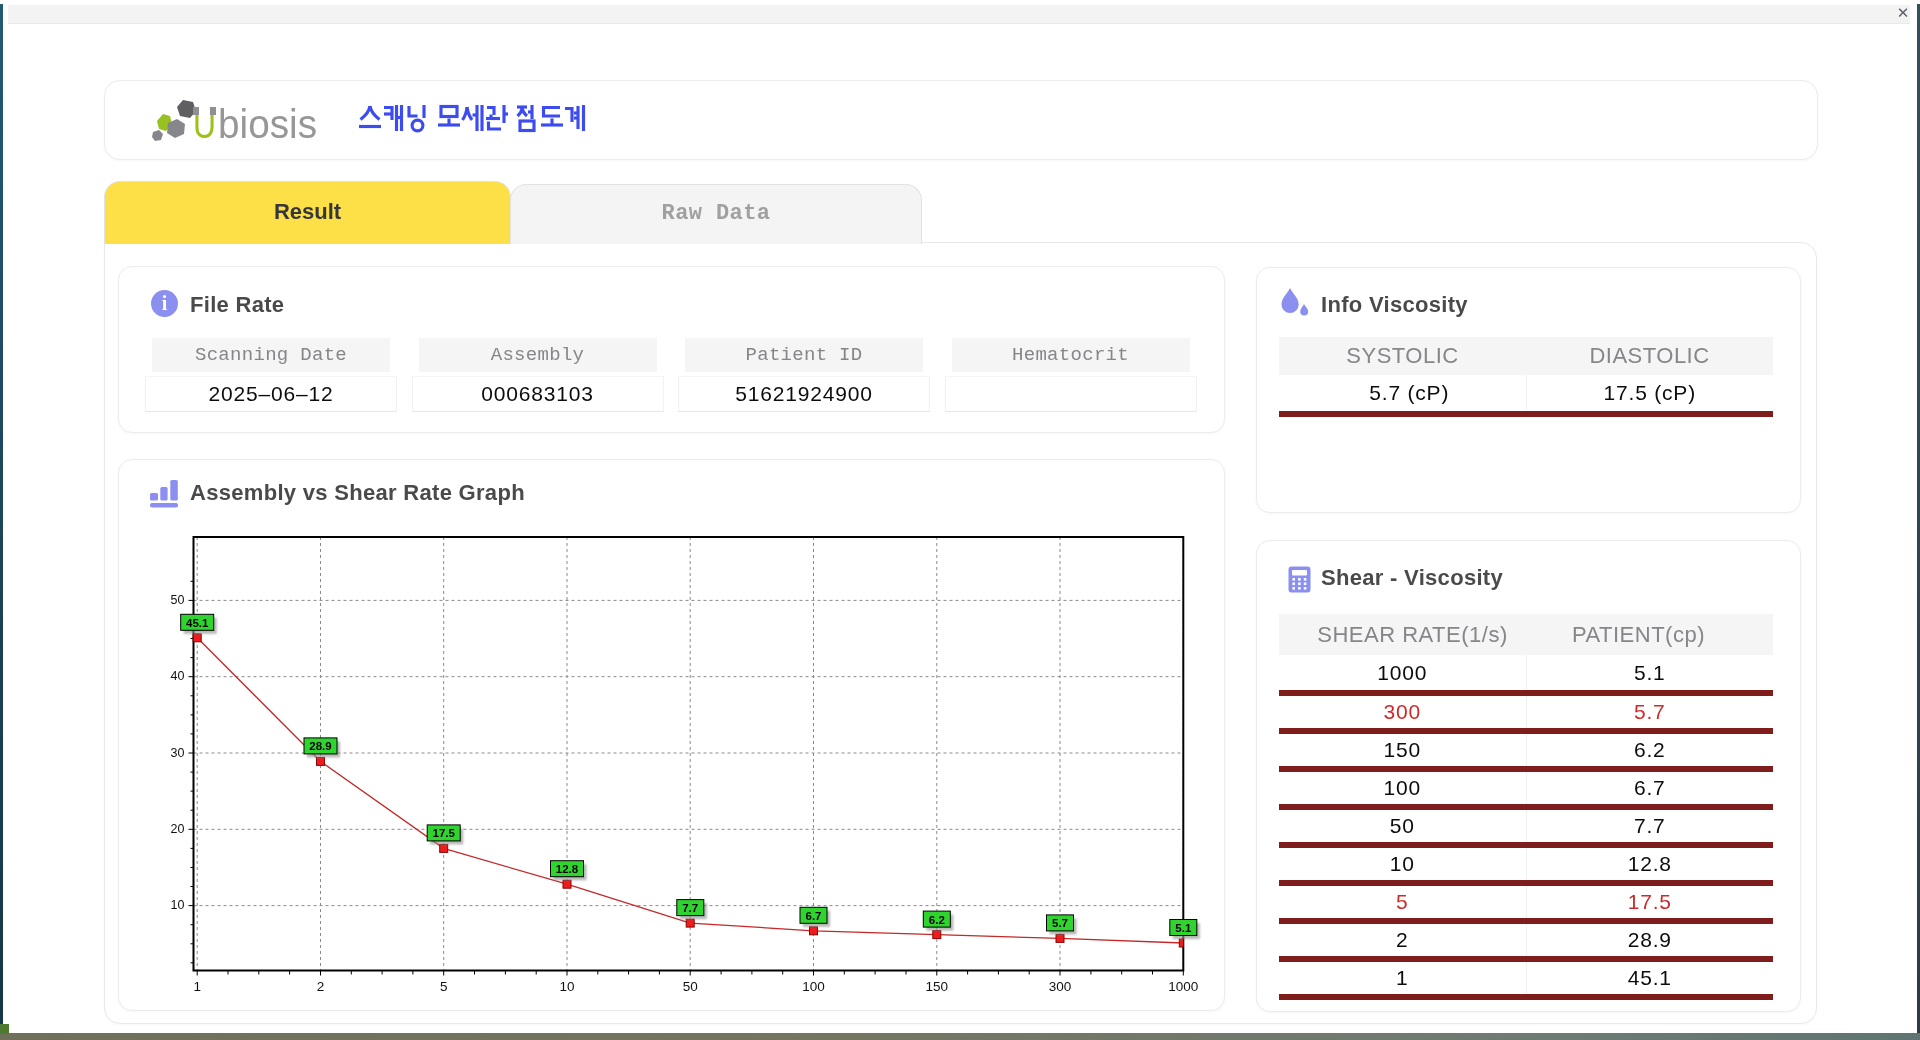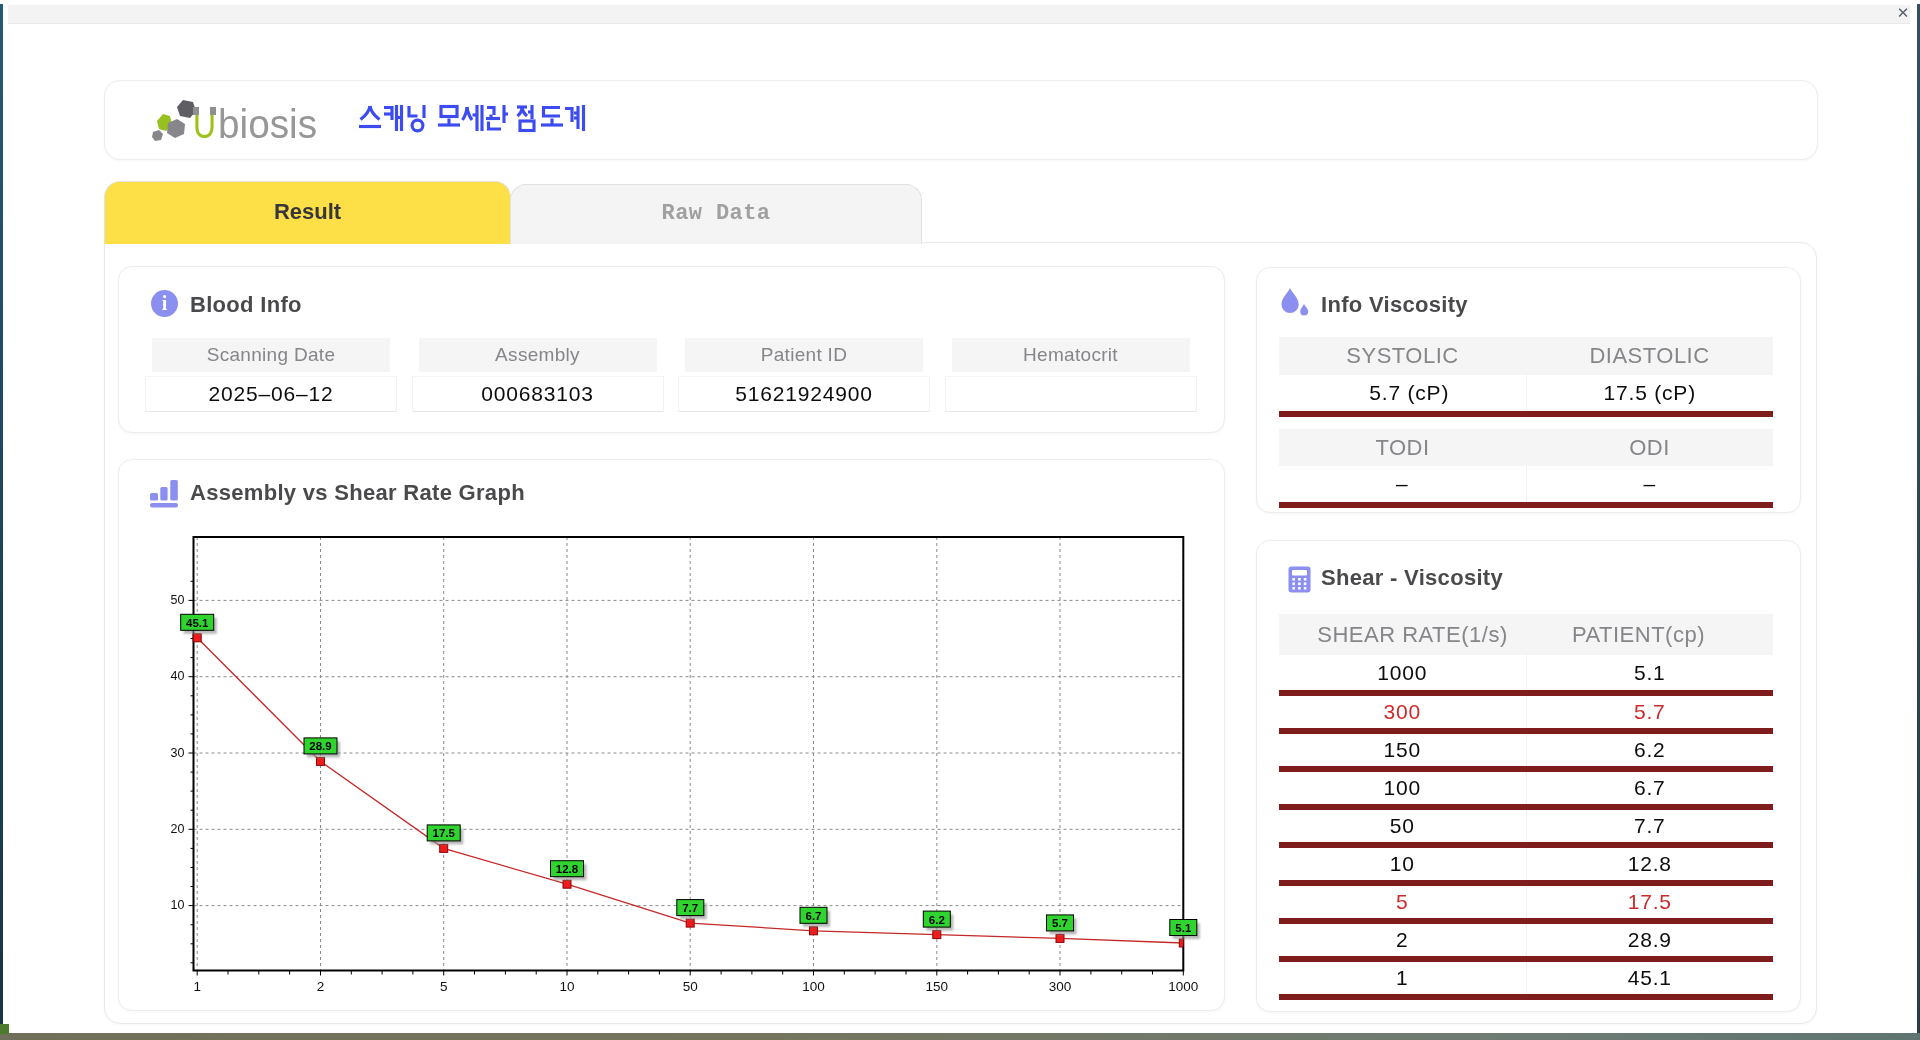--- a/index.html
+++ b/index.html
@@ -31,21 +31,21 @@
     box-shadow:0 1px 3px rgba(0,0,0,0.03); z-index:0; }
   #tabResult { left:104px; top:181px; width:407px; height:63px; background:#fde047;
     border:1px solid #e2e2e2; border-bottom:none; border-radius:16px 16px 0 0;
     color:#37373b; font-size:22px; font-weight:bold; text-align:center; line-height:60px; z-index:2; }
 
   
   .sect { position:absolute; color:#4a4a4d; font-size:22px; font-weight:bold; letter-spacing:0.3px; }
 
   
   .thead { position:absolute; background:#f5f5f6; color:#85858a; font-size:19px; letter-spacing:0.3px;
-    text-align:center; }
+    text-align:center;font-family:Liberation Mono, monospace; }
   .tval { position:absolute; background:#fff; color:#0c0c0c; font-size:21px; letter-spacing:0.8px;
     text-align:center; border:1px solid #f1f1f1; border-top:1px solid #f5f5f5; border-bottom:1px solid #e7e7e7; }
 
   #fileinfo { left:118px; top:266px; width:1107px; height:167px; }
   #graphcard { left:118px; top:459px; width:1107px; height:552px; }
   #bvcard { left:1256px; top:267px; width:545px; height:246px; }
   #svcard { left:1256px; top:540px; width:545px; height:472px; }
 
   table.grid { border-collapse:collapse; width:494px; table-layout:fixed; }
   table.grid th { background:#f5f5f6; color:#85858a; font-size:22px; font-weight:normal; height:40px; letter-spacing:0.5px; }
@@ -155,21 +155,21 @@
 <div class="abs" id="tabRaw">Raw Data</div>
 <div class="abs" id="panel"></div>
 <div class="abs" id="tabResult">Result</div>
 
 <div class="card" id="fileinfo"></div>
 <div class="card" id="graphcard"></div>
 <div class="card" id="bvcard"></div>
 <div class="card" id="svcard"></div>
 
 <div class="abs" style="left:151px; top:290px; width:27px; height:27px; border-radius:50%; background:#8b8ff0; color:#fff; text-align:center; font-size:20px; font-weight:bold; line-height:26px; font-family:'Liberation Serif',serif;">i</div>
-<div class="sect" style="left:190px; top:292px;">Blood Info</div>
+<div class="sect" style="left:190px; top:292px;">File Rate</div>
 <div class="abs" id="ficols" style="left:0; top:0; width:1920px; height:0;">
   <div class="thead" style="left:152px; top:338px; width:238px; height:34px; line-height:34px;">Scanning Date</div>
   <div class="tval" style="left:145px; top:376px; width:252px; height:36px; line-height:34px; padding-right:0;">2025–06–12</div>
   <div class="thead" style="left:418.5px; top:338px; width:238px; height:34px; line-height:34px;">Assembly</div>
   <div class="tval" style="left:411.5px; top:376px; width:252px; height:36px; line-height:34px;">000683103</div>
   <div class="thead" style="left:685px; top:338px; width:238px; height:34px; line-height:34px;">Patient ID</div>
   <div class="tval" style="left:678px; top:376px; width:252px; height:36px; line-height:34px;">51621924900</div>
   <div class="thead" style="left:951.5px; top:338px; width:238px; height:34px; line-height:34px;">Hematocrit</div>
   <div class="tval" style="left:944.5px; top:376px; width:252px; height:36px; line-height:34px;"></div>
 </div>
@@ -332,32 +332,20 @@
         <tr>
           <th>SYSTOLIC</th>
           <th>DIASTOLIC</th>
         </tr>
     <tr>
           <td style="border-right:1px solid #f0f0f0; padding-left:14px;">5.7 (cP)</td>
           <td>17.5 (cP)</td>
         </tr>
   </tbody>
     </table>
-  <table class="grid bv bv2" style="margin-top:12px;">
-    <tbody>
-        <tr>
-          <th>TODI</th>
-          <th>ODI</th>
-        </tr>
-    <tr>
-          <td style="border-right:1px solid #f0f0f0;">–</td>
-          <td>–</td>
-        </tr>
-  </tbody>
-    </table>
 </div>
 
 <div class="abs" id="calcicon" style="left:1288px; top:566px;">
 <svg width="23" height="27" viewBox="0 0 23 27">
   <rect x="0.5" y="0.5" width="22" height="26" rx="3" fill="#8b8ff0"></rect>
   <rect x="4" y="4" width="15" height="5.5" rx="1" fill="#fff"></rect>
   <g fill="#fff">
     <rect x="4.4" y="12" width="2.6" height="2.6"></rect>
         <rect x="10.1" y="12" width="2.6" height="2.6"></rect>
         <rect x="15.8" y="12" width="2.6" height="2.6"></rect>

